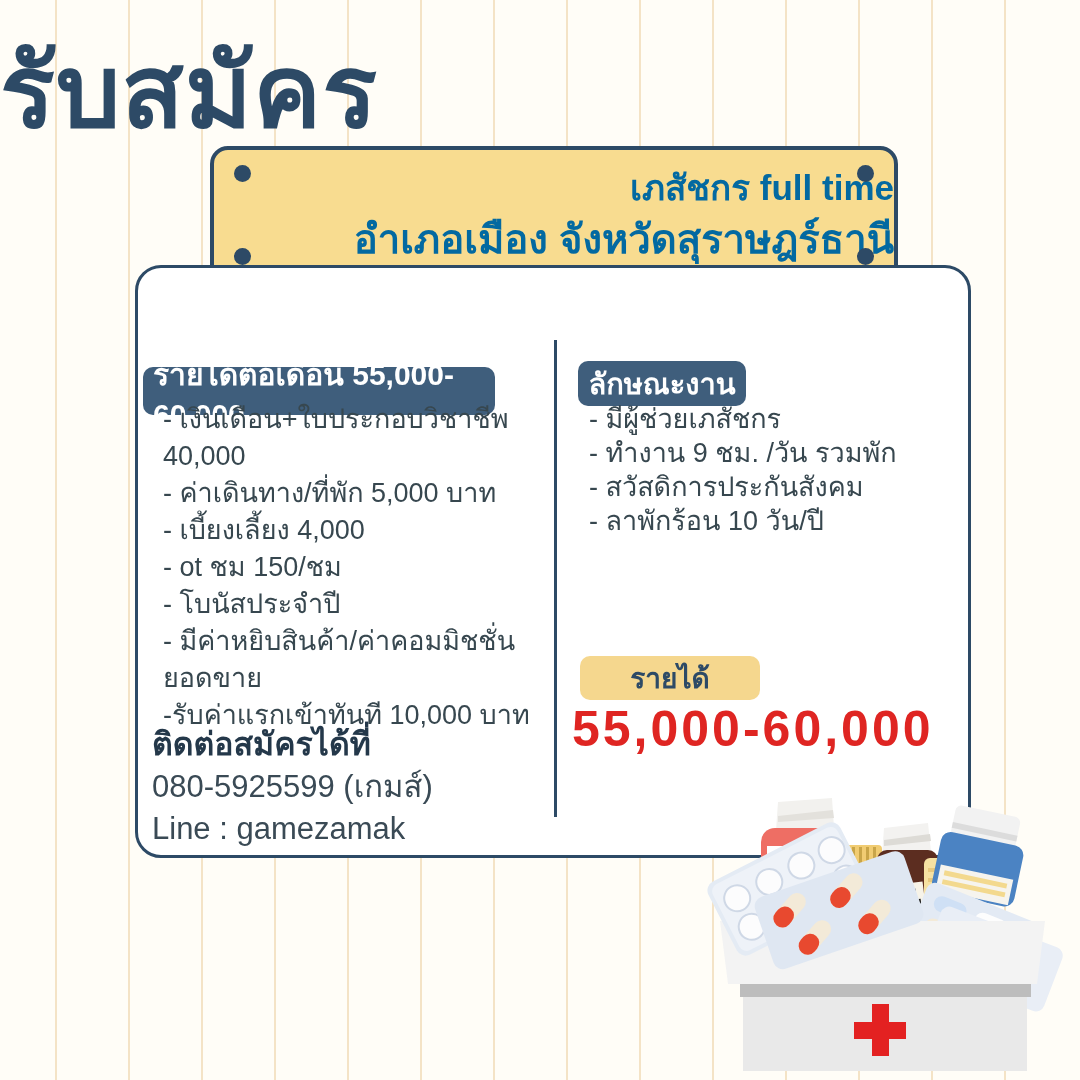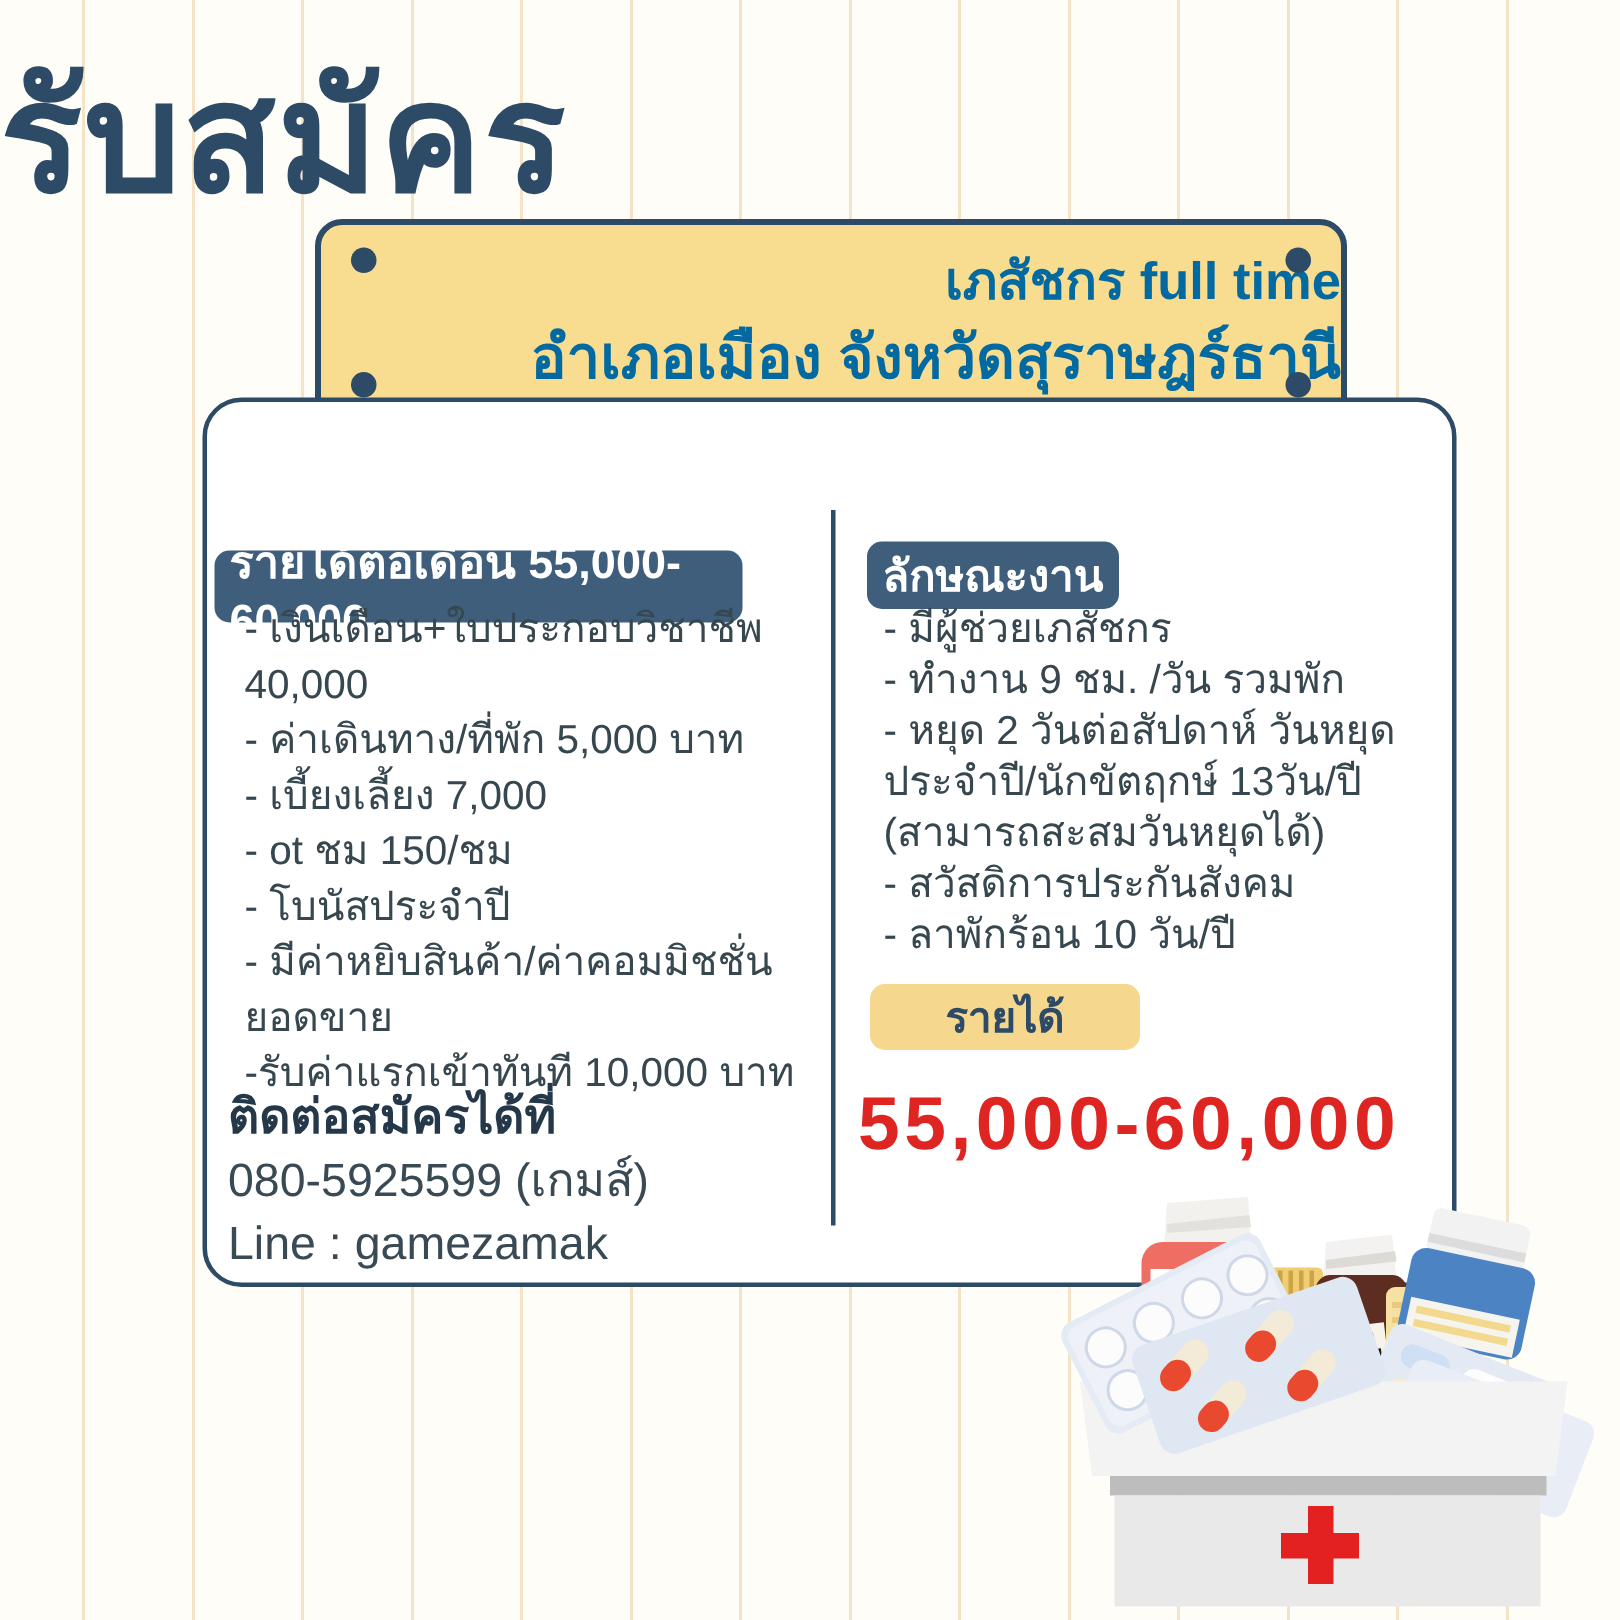--- a/index.html
+++ b/index.html
@@ -45,21 +45,21 @@
   .contact{position:absolute;left:152px;top:722px;width:400px;}
   .contact .c-head{font-size:32px;font-weight:800;color:#24384a;line-height:44px;}
   .contact .c-row{font-size:31px;color:#3a4a55;line-height:42px;}
   .income-badge{
     position:absolute;left:580px;top:656px;width:180px;height:44px;background:#f5d78e;
     border-radius:10px;color:#2d4a66;font-weight:800;font-size:28px;
     display:flex;align-items:center;justify-content:center;
   }
   .salary{
     position:absolute;left:572px;top:700px;width:400px;
-    font-size:50px;font-weight:800;color:#df2522;letter-spacing:3px;margin-top:20px;
+    font-size:50px;font-weight:800;color:#df2522;letter-spacing:3px;
   }
   .illus{position:absolute;left:698px;top:788px;width:380px;height:292px;}
 </style>
 </head>
 <body>
 
 <div class="stage">
 
   <div class="title">รับสมัคร</div>
 
@@ -72,38 +72,37 @@
     <div class="l2">อำเภอเมือง จังหวัดสุราษฎร์ธานี</div>
   </div>
 
   <div class="card"></div>
   <div class="col-divider"></div>
 
   <div class="hdr-badge hdr-income">รายได้ต่อเดือน 55,000-60,000</div>
   <ul class="list list-income">
     <li>- เงินเดือน+ใบประกอบวิชาชีพ 40,000</li>
     <li>- ค่าเดินทาง/ที่พัก 5,000 บาท</li>
-    <li>- เบี้ยงเลี้ยง 7,000</li>
+    <li>- เบี้ยงเลี้ยง 4,000</li>
     <li>- ot ชม 150/ชม</li>
     <li>- โบนัสประจำปี</li>
     <li>- มีค่าหยิบสินค้า/ค่าคอมมิชชั่นยอดขาย</li>
     <li>-รับค่าแรกเข้าทันที 10,000 บาท</li>
   </ul>
 
   <div class="contact">
     <div class="c-head">ติดต่อสมัครได้ที่</div>
     <div class="c-row">080-5925599 (เกมส์)</div>
     <div class="c-row">Line : gamezamak</div>
   </div>
 
   <div class="hdr-badge hdr-job">ลักษณะงาน</div>
   <ul class="list list-job">
     <li>- มีผู้ช่วยเภสัชกร</li>
     <li>- ทำงาน 9 ชม. /วัน รวมพัก</li>
-    <li>- หยุด 2 วันต่อสัปดาห์ วันหยุดประจำปี/นักขัตฤกษ์ 13วัน/ปี (สามารถสะสมวันหยุดได้)</li>
     <li>- สวัสดิการประกันสังคม</li>
     <li>- ลาพักร้อน 10 วัน/ปี</li>
   </ul>
 
   <div class="income-badge">รายได้</div>
   <div class="salary">55,000-60,000</div>
 
   <svg class="illus" viewBox="0 0 380 292" xmlns="http://www.w3.org/2000/svg">
 
     <g>

